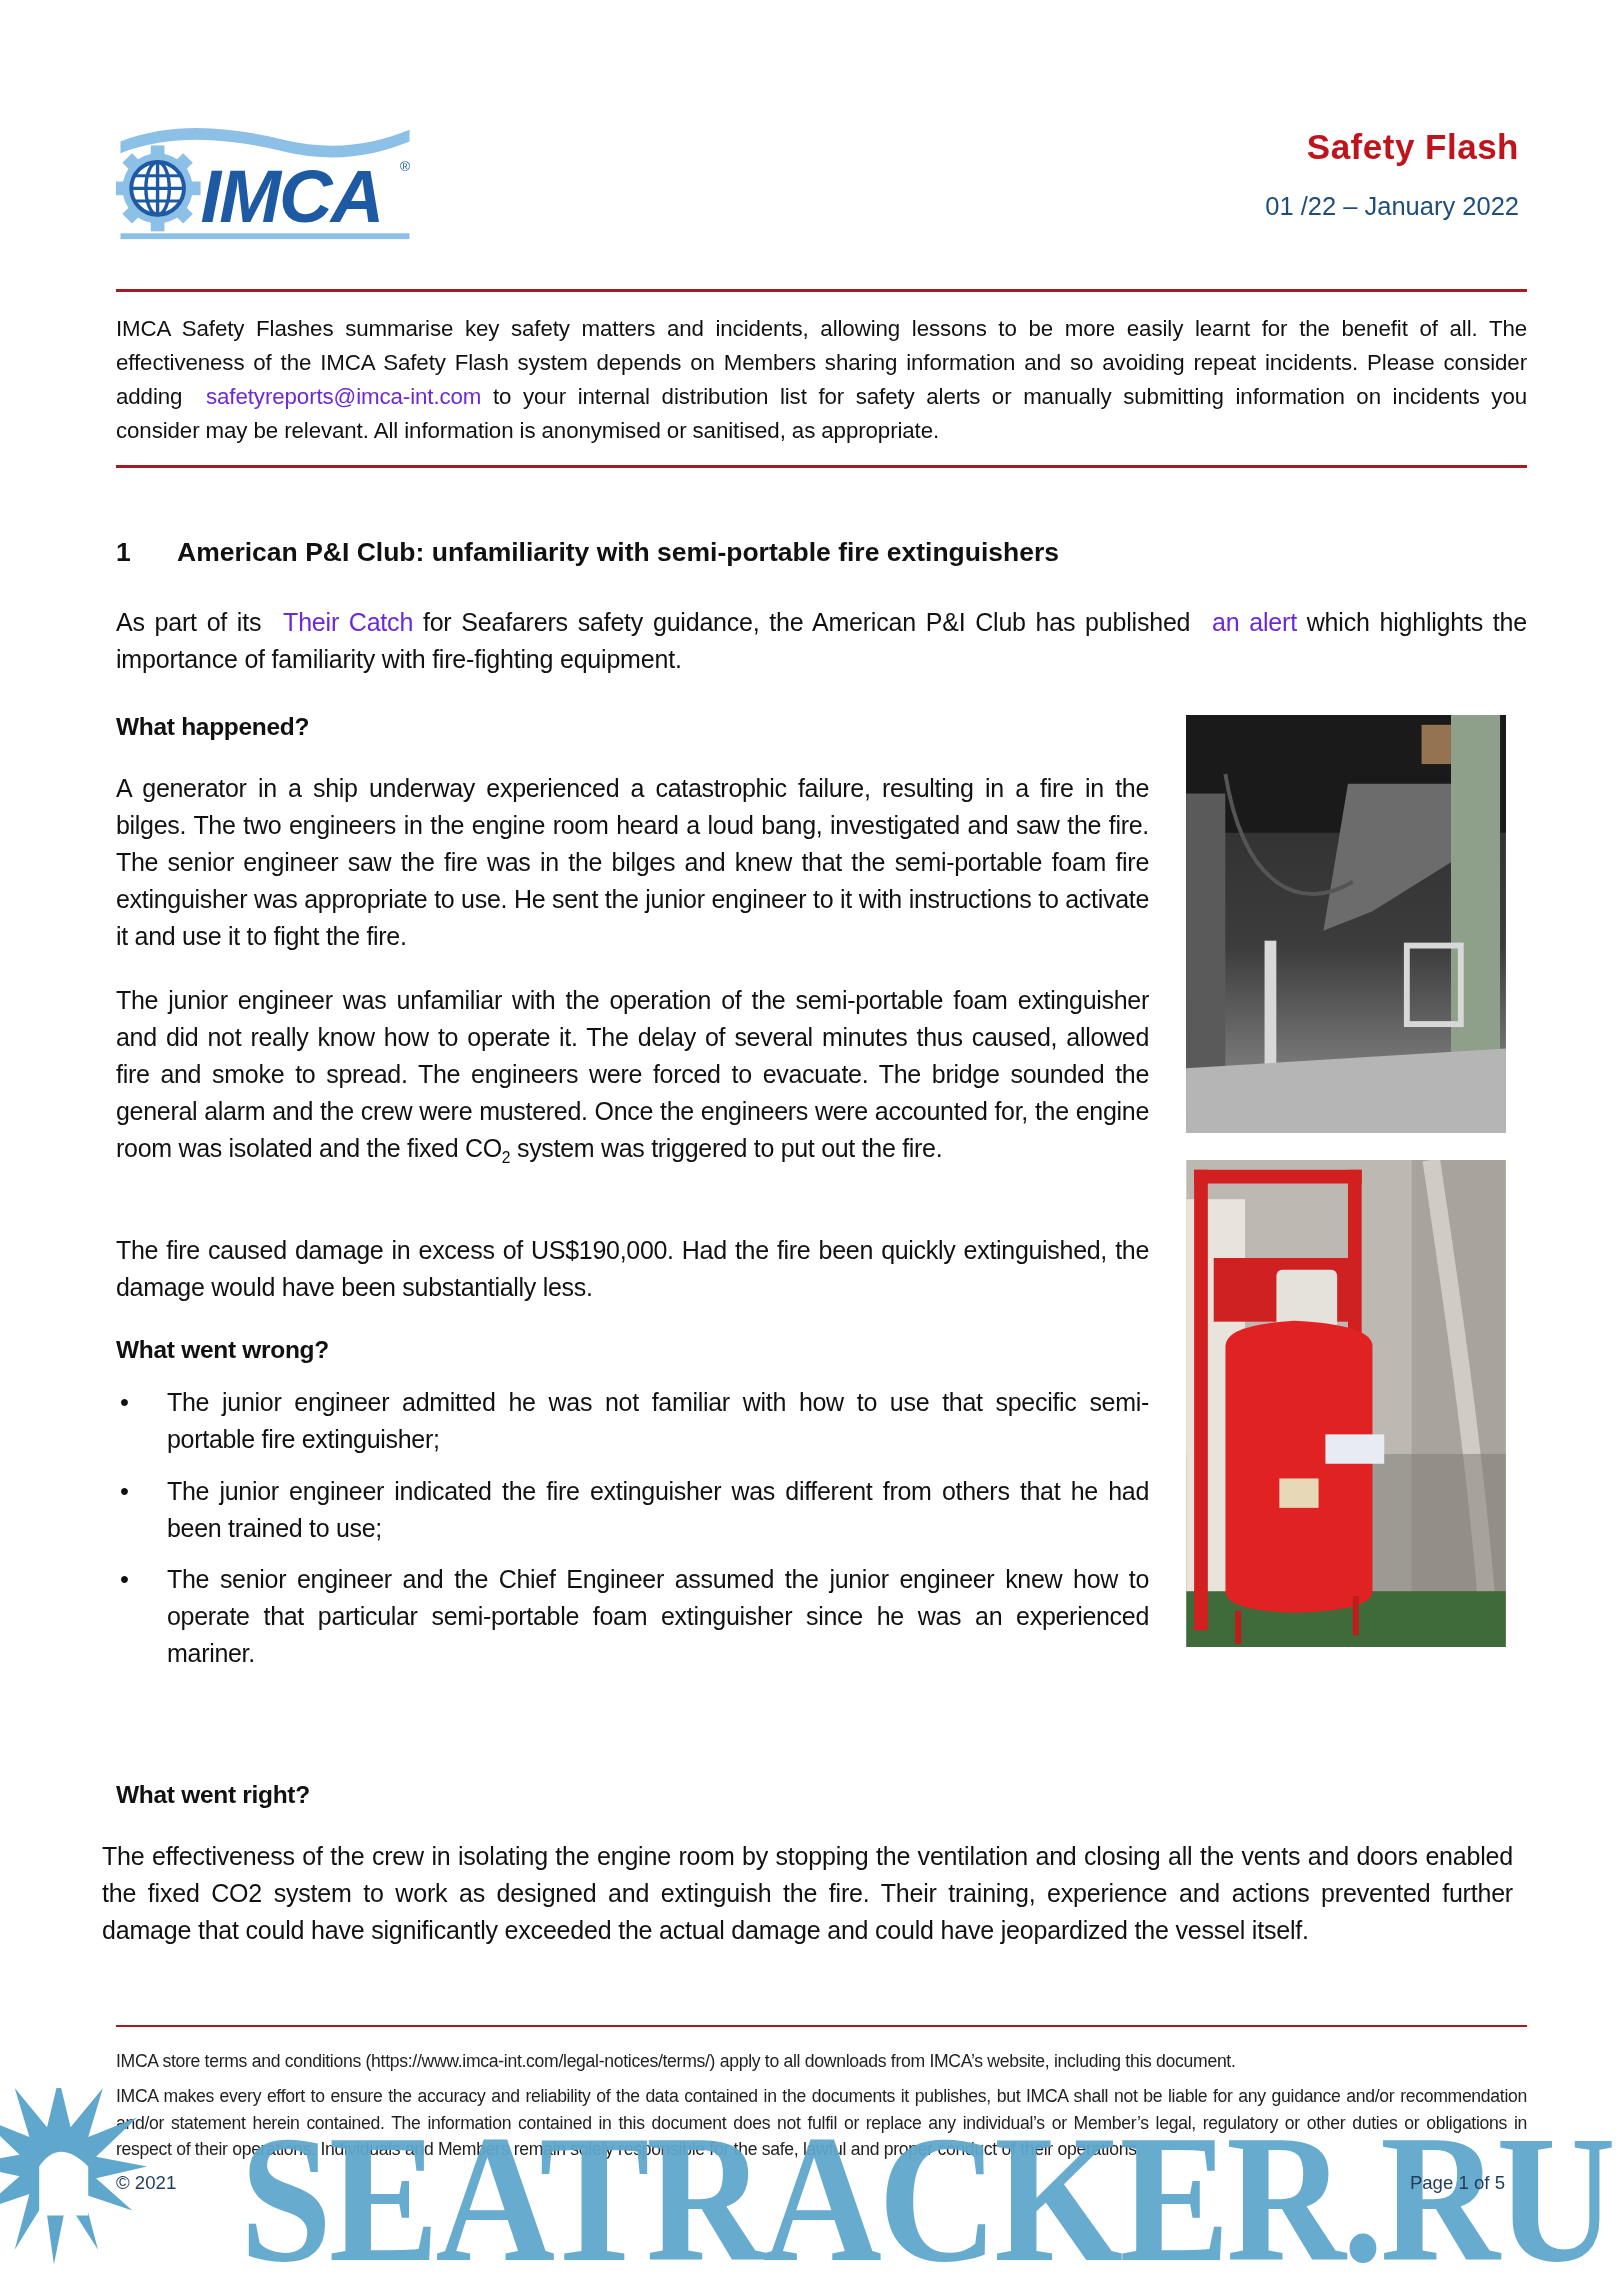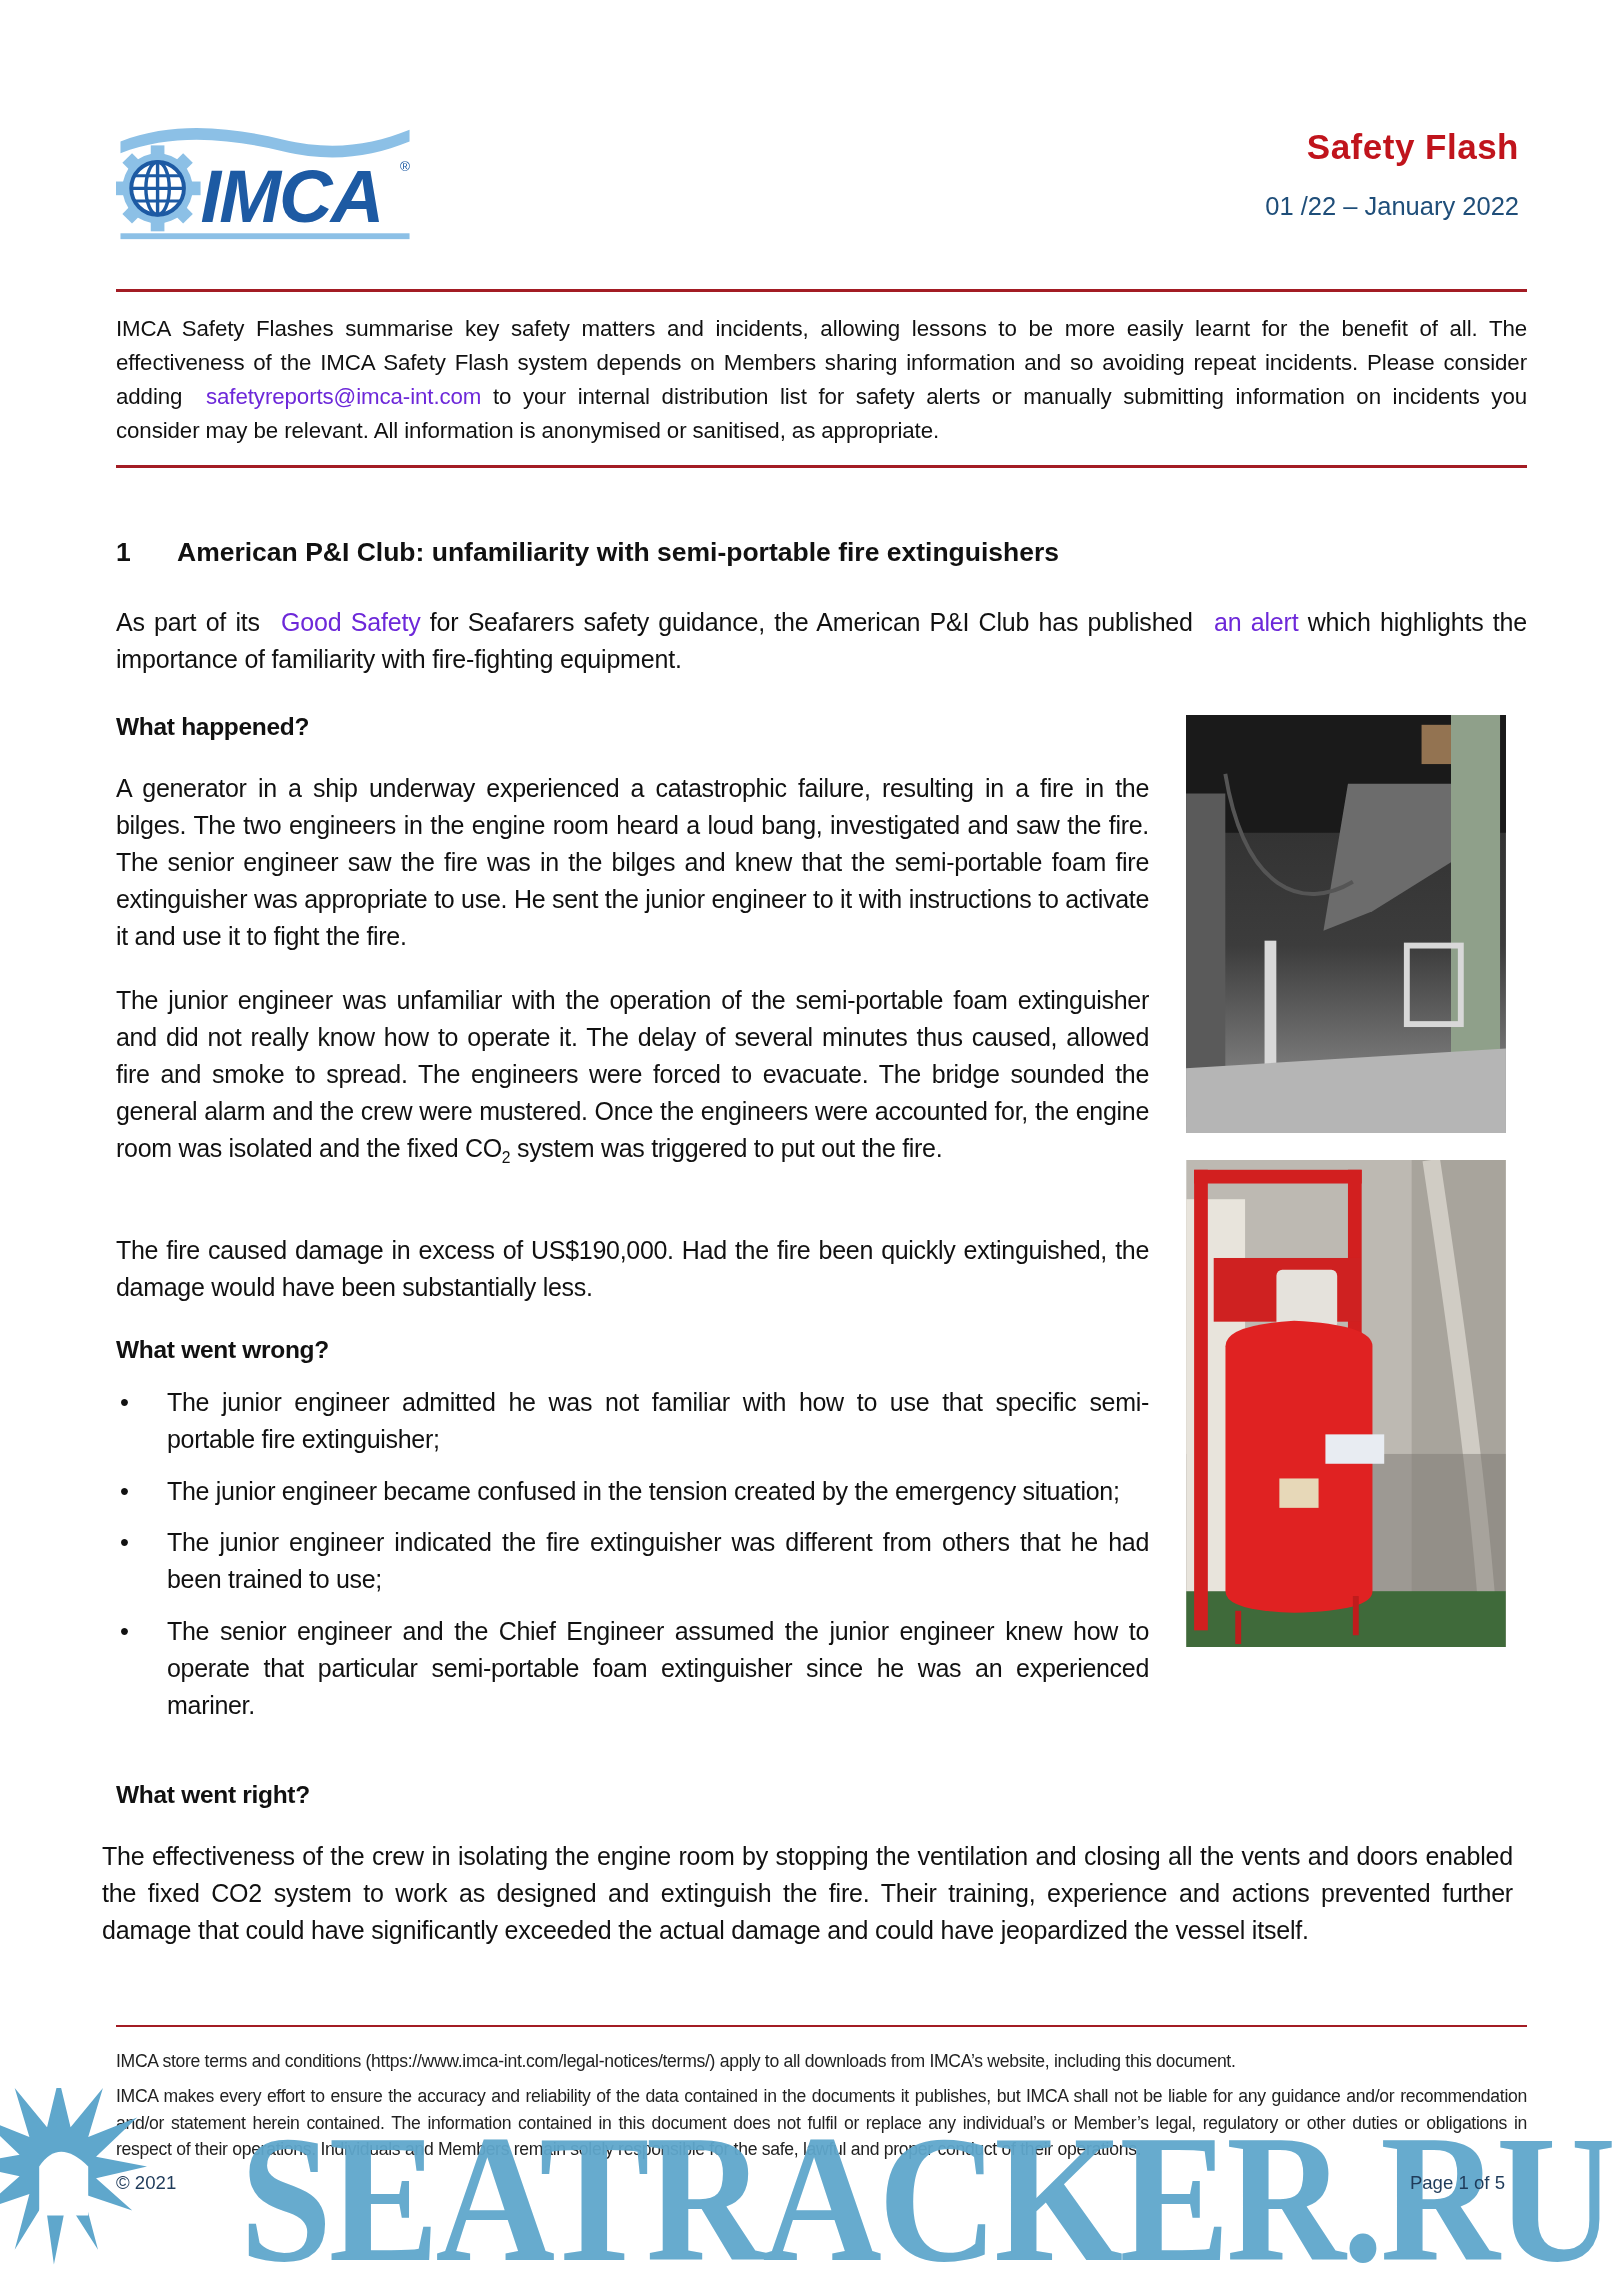--- a/index.html
+++ b/index.html
@@ -80,21 +80,21 @@
   <span>IMCA Safety Flashes summarise key safety matters and incidents, allowing lessons to be more easily learnt for the benefit of all. The effectiveness of the IMCA Safety Flash system depends on Members sharing information and so avoiding repeat incidents. Please consider adding </span><span class="link">safetyreports@imca-int.com</span><span> to your internal distribution list for safety alerts or manually submitting information on incidents you consider may be relevant.  All information is anonymised or sanitised, as appropriate.</span>
 </div>
 
 <div class="abs rule" style="top:465px;"></div>
 
 <div class="abs section-head">
   <span class="num">1</span><span>American P&amp;I Club: unfamiliarity with semi-portable fire extinguishers</span>
 </div>
 
 <div class="abs lead">
-  <span>As part of its </span><span class="link">Good Safety</span><span> for Seafarers safety guidance, the American P&amp;I Club has published </span><span class="link">an alert</span><span> which highlights the importance of familiarity with fire-fighting equipment.</span>
+  <span>As part of its </span><span class="link">Their Catch</span><span> for Seafarers safety guidance, the American P&amp;I Club has published </span><span class="link">an alert</span><span> which highlights the importance of familiarity with fire-fighting equipment.</span>
 </div>
 
 <div class="abs col" style="top:708px;">
   <span class="subhead">What happened?</span>
 </div>
 <div class="abs col" style="top:770px;">
   <p>A generator in a ship underway experienced a catastrophic failure, resulting in a fire in the bilges. The two engineers in the engine room heard a loud bang, investigated and saw the fire. The senior engineer saw the fire was in the bilges and knew that the semi-portable foam fire extinguisher was appropriate to use.  He sent the junior engineer to it with instructions to activate it and use it to fight the fire.</p>
 </div>
 <div class="abs col" style="top:982px;">
   <p><span>The junior engineer was unfamiliar with the operation of the semi-portable foam extinguisher and did not really know how to operate it. The delay of several minutes thus caused,  allowed fire and smoke to spread. The engineers were forced to evacuate. The bridge sounded the general alarm and the crew were mustered. Once the engineers were accounted for, the engine room was isolated and the fixed CO</span><sub style="font-size:15.7px;">2</sub><span> system was triggered to put out the fire.</span></p>
@@ -102,21 +102,20 @@
 <div class="abs col" style="top:1232px;">
   <p>The fire caused damage in excess of US$190,000. Had the fire been quickly extinguished, the damage would have been substantially less.</p>
 </div>
 
 <div class="abs col" style="top:1331px;">
   <span class="subhead">What went wrong?</span>
 </div>
 <div class="abs col" style="top:1384px;">
   <ul class="bullets">
     <li>The junior engineer admitted he was not familiar with how to use that specific semi-portable fire extinguisher;</li>
-    <li>The junior engineer became confused in the tension created by the emergency situation;</li>
     <li>The junior engineer indicated the fire extinguisher was different from others that he had been trained to use;</li>
     <li>The senior engineer and the Chief Engineer assumed the junior engineer knew how to operate that particular semi-portable foam extinguisher since he was an experienced mariner.</li>
   </ul>
 </div>
 
 <div class="abs photo1">
   <svg width="320" height="418" viewBox="0 0 326 426">
     <defs>
       <linearGradient id="g1" x1="0" y1="0" x2="0" y2="1">
         <stop offset="0" stop-color="#2a2a2a"></stop>

